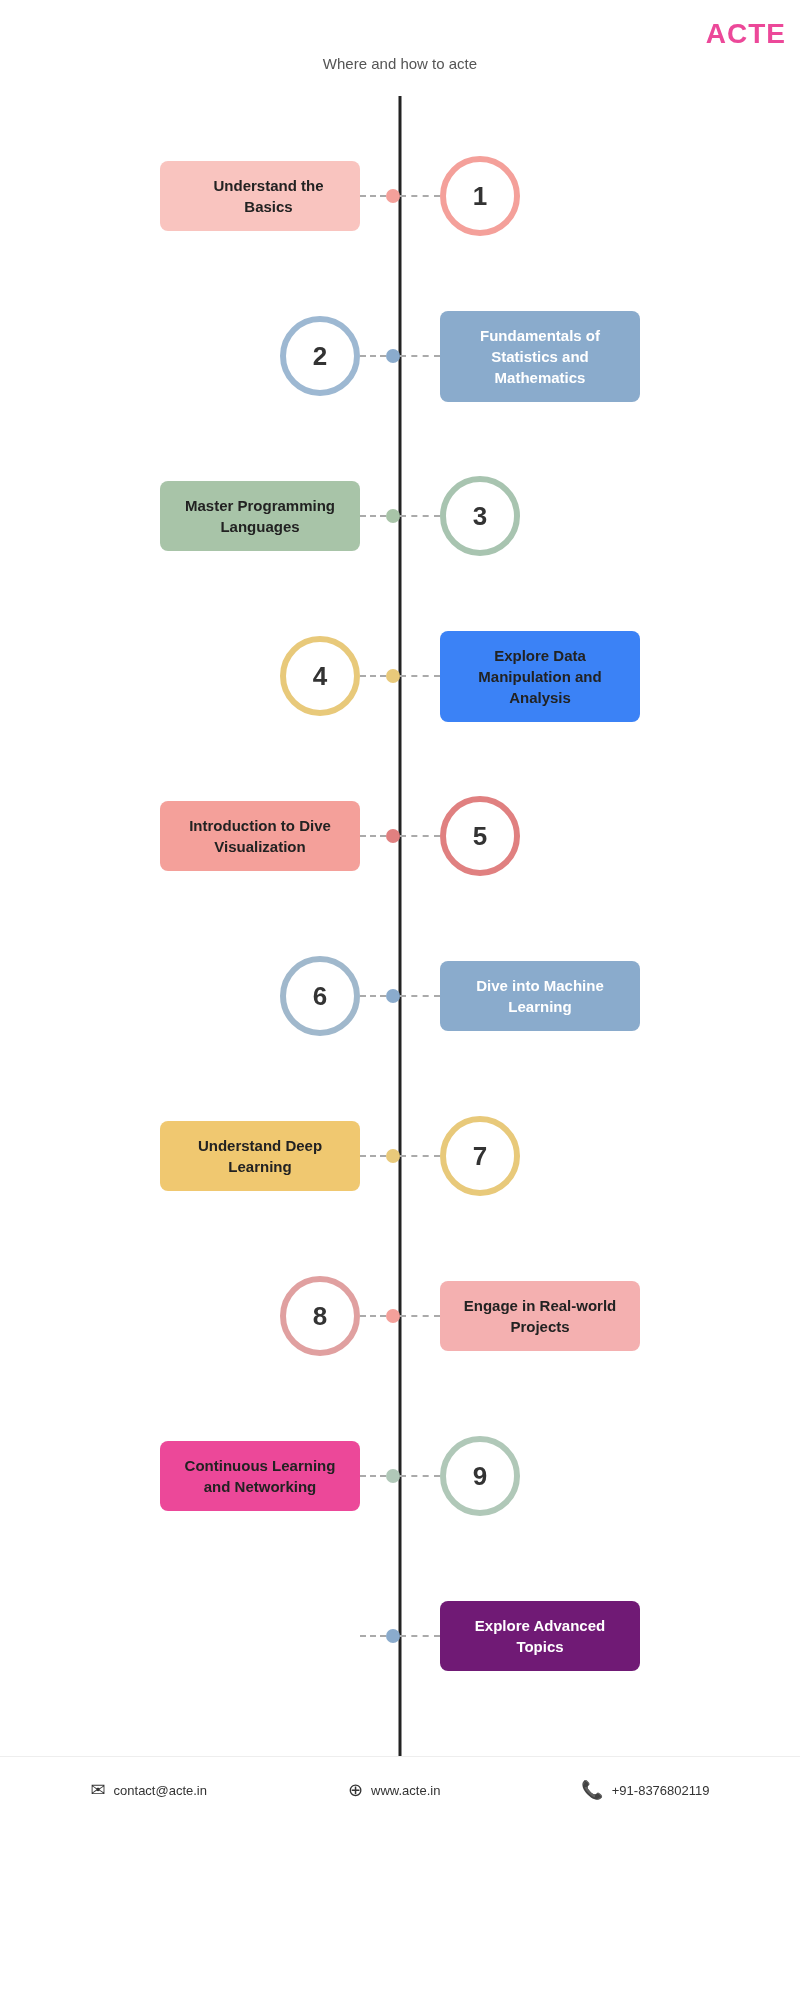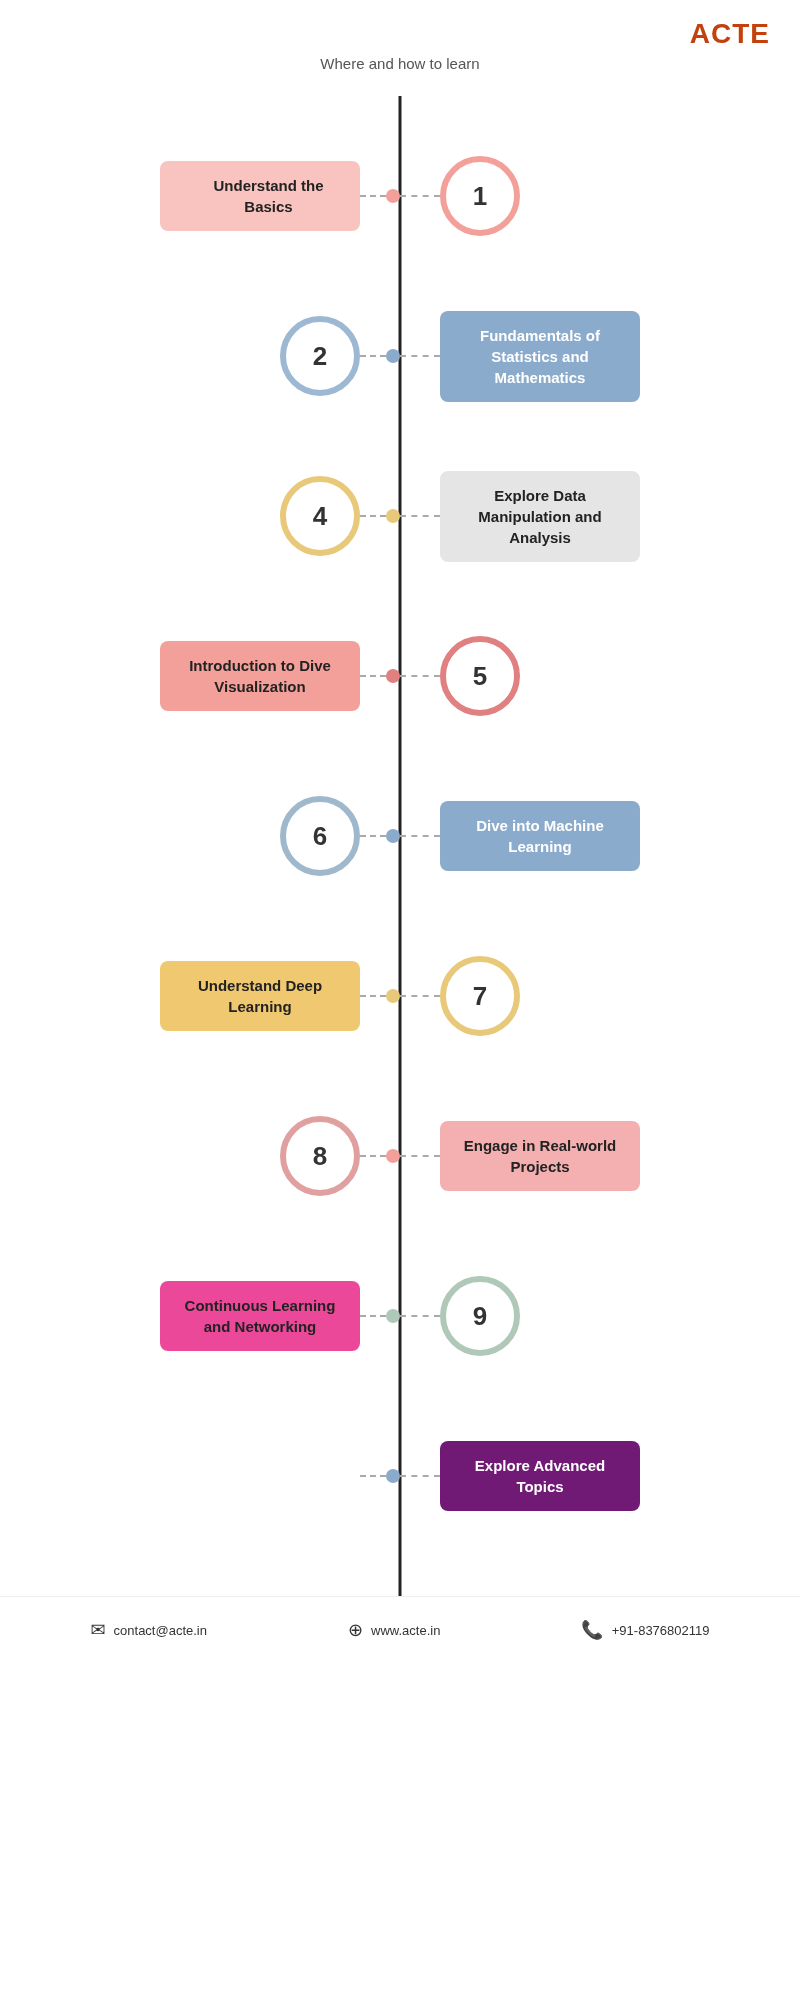--- a/index.html
+++ b/index.html
@@ -9,24 +9,24 @@
       background: #ffffff;
       font-family: 'Arial', sans-serif;
       position: relative;
       overflow-x: hidden;
     }
 
     
     .logo {
       position: absolute;
       top: 18px;
-      right: 30px;
+      right: 14px;
       font-size: 28px;
       font-weight: 900;
-      color: #c2410c;
+      color: #ec4899;
       letter-spacing: 1px;
     }
 
     
     .header {
       text-align: center;
       padding-top: 55px;
       padding-bottom: 20px;
     }
     .header .subtitle {
@@ -158,21 +158,21 @@
     .circle-bluelight { background: #fff; border: 6px solid #a0b8cc; }
     .circle-orange { background: #fff; border: 6px solid #e8c97a; }
     .circle-pinklight { background: #fff; border: 6px solid #e0a0a0; }
     .circle-graygreen { background: #fff; border: 6px solid #b0c8b8; }
     .circle-blueblue { background: #fff; border: 6px solid #a0b8cc; }
 
     
     .box-pink { background: #f9c4bf; color: #222; padding-left: 35px; }
     .box-steel { background: #8aabcc; color: #fff; }
     .box-sage { background: #a8c4a8; color: #222; }
-    .box-peach { background: #e5e5e5; color: #222; }
+    .box-peach { background: #3b82f6; color: #222; }
     .box-salmon { background: #f4a09a; color: #222; }
     .box-slate { background: #8aabcc; color: #fff; }
     .box-gold { background: #f0c870; color: #222; }
     .box-rose { background: #f4b0b0; color: #222; }
     .box-mint { background: #ec4899; color: #222; }
     .box-grayblue { background: #701a75; color: #fff; }
 
     
     .cdot-pink { background: #f4a09a; }
     .cdot-blue { background: #8aabcc; }
@@ -205,21 +205,21 @@
     .footer-icon {
       font-size: 18px;
     }
   </style>
 </head>
 <body>
 
 <div class="logo">ACTE</div>
 
 <div class="header">
-  <div class="subtitle">Where and how to learn</div>
+  <div class="subtitle">Where and how to acte</div>
 </div>
 
 <div class="timeline" id="timeline-container">
 <div class="timeline-row">
       <div class="timeline-left">
         <div class="label-box box-pink">Understand the Basics</div>
         <div class="connector" style="right:0; width:40px; display:flex; align-items:center;">
           <div class="dot-line" style="flex:1;"></div>
           <div class="center-dot cdot-pink"></div>
         </div>
@@ -237,20 +237,35 @@
         <div class="connector" style="right:0; width:40px; display:flex; align-items:center;">
           <div class="dot-line" style="flex:1;"></div>
           <div class="center-dot cdot-blue"></div>
         </div>
       </div>
       <div class="timeline-right">
         <div class="connector" style="left:0; width:40px; display:flex; align-items:center;">
           <div class="dot-line" style="flex:1;"></div>
         </div>
         <div class="label-box box-steel">Fundamentals of Statistics and Mathematics</div>
+      </div>
+    </div>
+    <div class="timeline-row">
+      <div class="timeline-left">
+        <div class="label-box box-sage">Master Programming Languages</div>
+        <div class="connector" style="right:0; width:40px; display:flex; align-items:center;">
+          <div class="dot-line" style="flex:1;"></div>
+          <div class="center-dot cdot-green"></div>
+        </div>
+      </div>
+      <div class="timeline-right">
+        <div class="connector" style="left:0; width:40px; display:flex; align-items:center;">
+          <div class="dot-line" style="flex:1;"></div>
+        </div>
+        <div class="num-circle circle-green">3</div>
       </div>
     </div>
     <div class="timeline-row">
       <div class="timeline-left">
         <div class="num-circle circle-yellow">4</div>
         <div class="connector" style="right:0; width:40px; display:flex; align-items:center;">
           <div class="dot-line" style="flex:1;"></div>
           <div class="center-dot cdot-yellow"></div>
         </div>
       </div>

